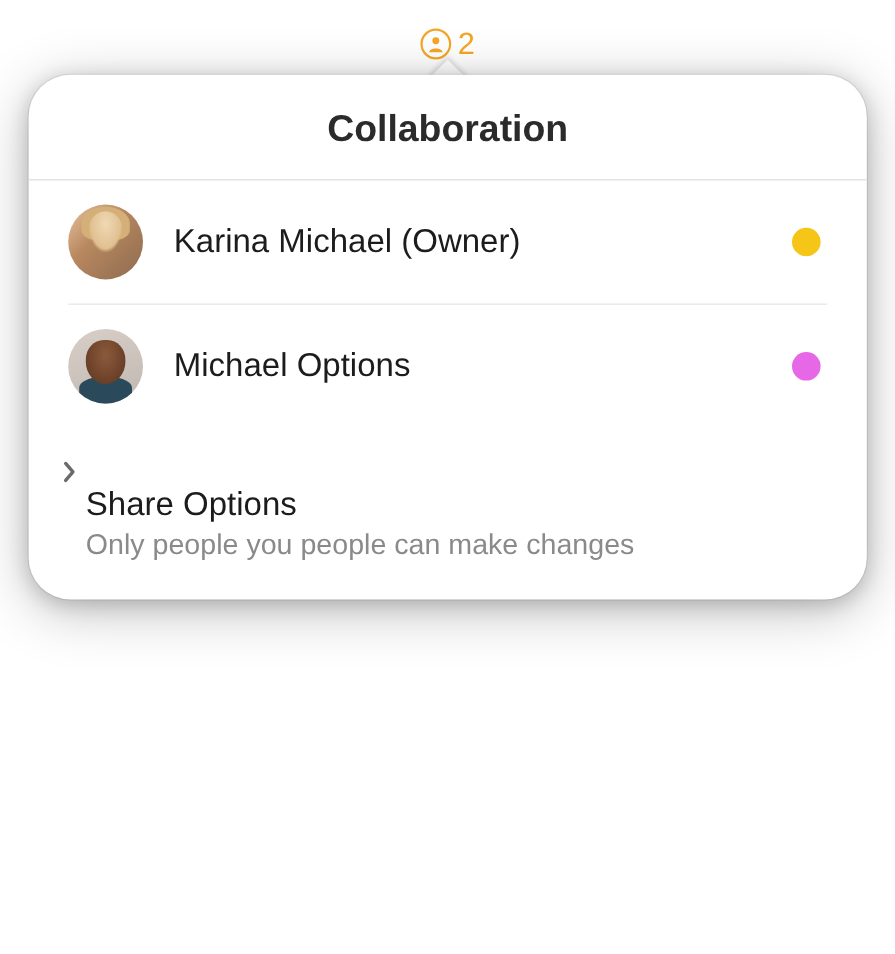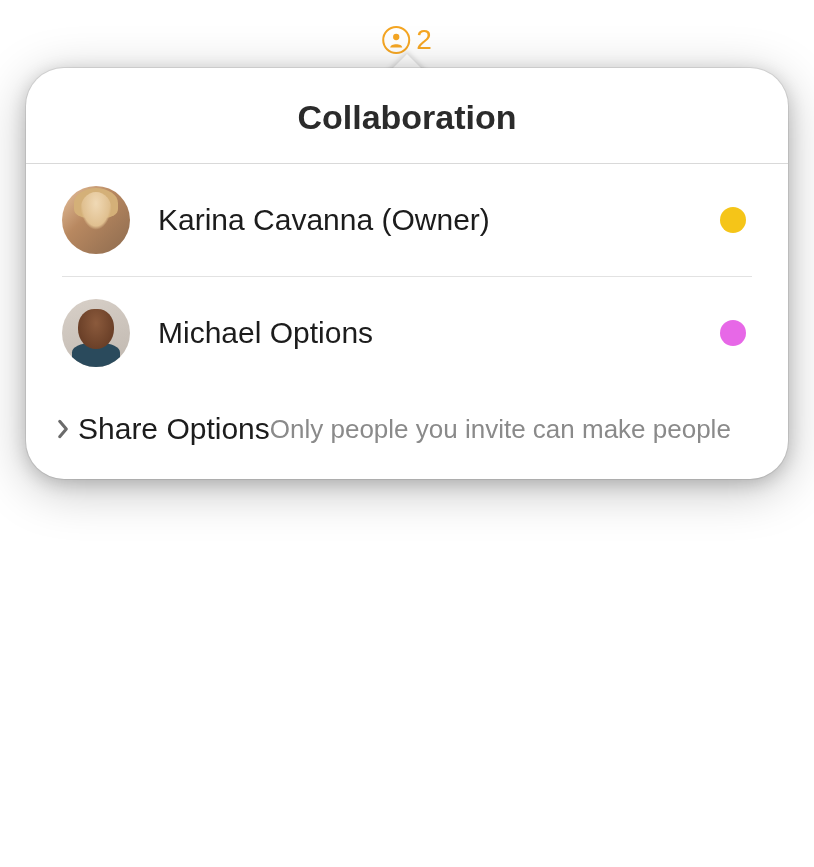--- a/index.html
+++ b/index.html
@@ -231,21 +231,22 @@
       flex-shrink: 0;
       margin-top: 7px;
       margin-right: 6px;
     }
     .chevron svg {
       width: 18px;
       height: 22px;
     }
     .share-text {
       display: flex;
-      flex-direction: row;
+      flex-direction: column;
+      margin-top: 30px;
     }
     .share-title {
       font-size: 30px;
       color: #1c1c1c;
       line-height: 1.2;
     }
     .share-subtitle {
       font-size: 26px;
       color: #8a8a8a;
       line-height: 1.3;
@@ -269,21 +270,21 @@
   <div class="popover-arrow-shadow"></div>
   <div class="popover-arrow"></div>
   <div class="popover">
 
     <div class="popover-title">Collaboration</div>
 
     <div class="participants">
 
       <div class="participant-row">
         <div class="avatar avatar-1"></div>
-        <div class="participant-name">Karina Cavanna (Owner)</div>
+        <div class="participant-name">Karina Michael (Owner)</div>
         <div class="presence-dot" style="background:#f5c518"></div>
       </div>
 
       <div class="participant-row">
         <div class="avatar avatar-2"></div>
         <div class="participant-name">Michael Options</div>
         <div class="presence-dot" style="background:#e768e7"></div>
       </div>
 
 
@@ -291,18 +292,18 @@
 
 
     <div class="share-options-row">
       <div class="chevron">
         <svg viewBox="0 0 12 20" fill="none" stroke="#6b6b6b" stroke-width="2.8" stroke-linecap="round" stroke-linejoin="round">
           <polyline points="3,3 9,10 3,17"></polyline>
         </svg>
       </div>
       <div class="share-text">
         <div class="share-title">Share Options</div>
-        <div class="share-subtitle">Only people you invite can make people</div>
+        <div class="share-subtitle">Only people you people can make changes</div>
       </div>
     </div>
 
   </div>
 </div>
 
 </body></html>

